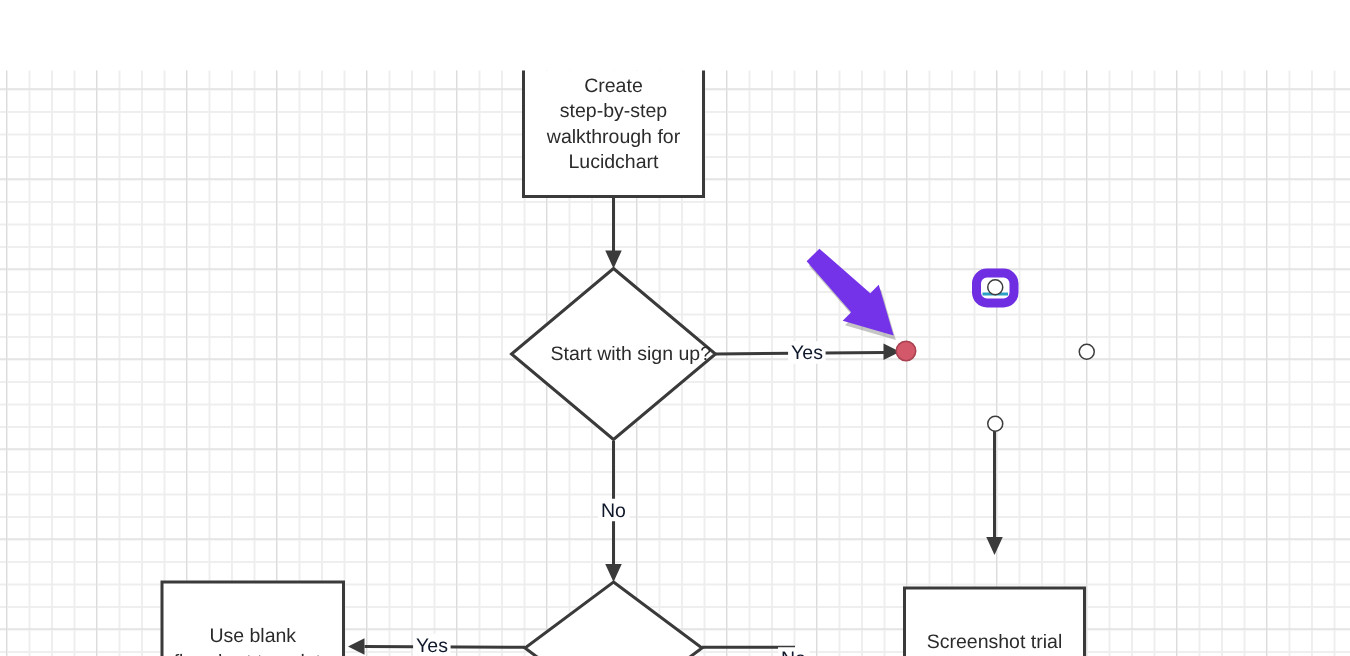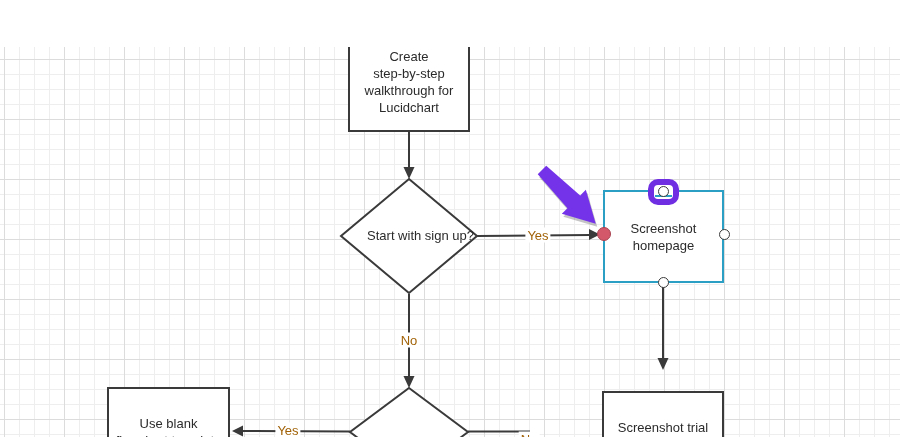--- a/index.html
+++ b/index.html
@@ -24,21 +24,21 @@
   }
   .node-label{
     white-space:pre-line;text-align:center;font-size:13px;line-height:17px;color:#2b2b2b;
   }
   .diamond-label{
     position:absolute;transform:translate(-50%,-50%);text-align:right;
     font-size:13px;line-height:18px;color:#2b2b2b;white-space:pre-line;z-index:2;
   }
   .edge-label{
     position:absolute;transform:translate(-50%,-50%);background:#fff;padding:0 2px;
-    font-size:13px;color:#a16207;z-index:3;line-height:15px;
+    font-size:13px;color:#0f172a;z-index:3;line-height:15px;
   }
   .selected{border-width:2px;}
   .handle{
     position:absolute;width:11px;height:11px;border-radius:50%;
     background:#fff;border:1.5px solid #3c3c3c;box-sizing:border-box;z-index:5;
   }
   .rotate-ring{
     position:absolute;left:648px;top:132px;width:31px;height:26px;box-sizing:border-box;
     border:6px solid #6f2ee2;border-radius:10px;background:#fff;z-index:4;
   }
@@ -82,24 +82,20 @@
     <polygon class="shape" points="409,341 468,385 409,429 350,385"></polygon>
   </svg>
 
   <div class="node" style="left:348px;top:-16px;width:122px;height:101px;">
     <div class="node-label">Create
 step-by-step
 walkthrough for
 Lucidchart</div>
   </div>
 
-  <div class="node selected" style="left: 603px; top: 143px; width: 121px; height: 93px; z-index: 2; border-color: rgb(43, 160, 196);">
-    <div class="node-label">Screenshot
-homepage</div>
-  </div>
 
   <div class="node" style="left:602px;top:344px;width:122px;height:90px;">
     <div class="node-label">Screenshot trial
 page</div>
   </div>
 
   <div class="node" style="left:107px;top:340px;width:123px;height:89px;">
     <div class="node-label">Use blank
 flowchart template</div>
   </div>

